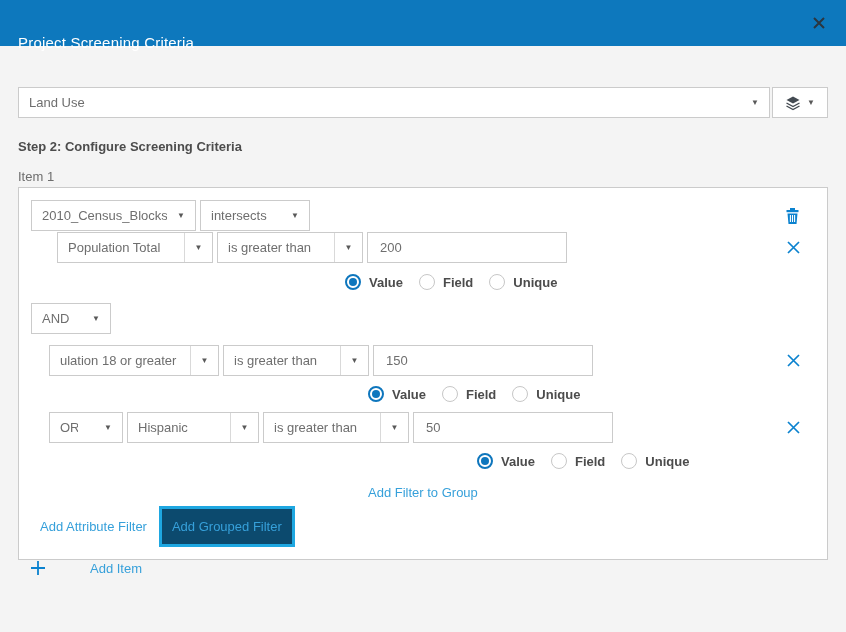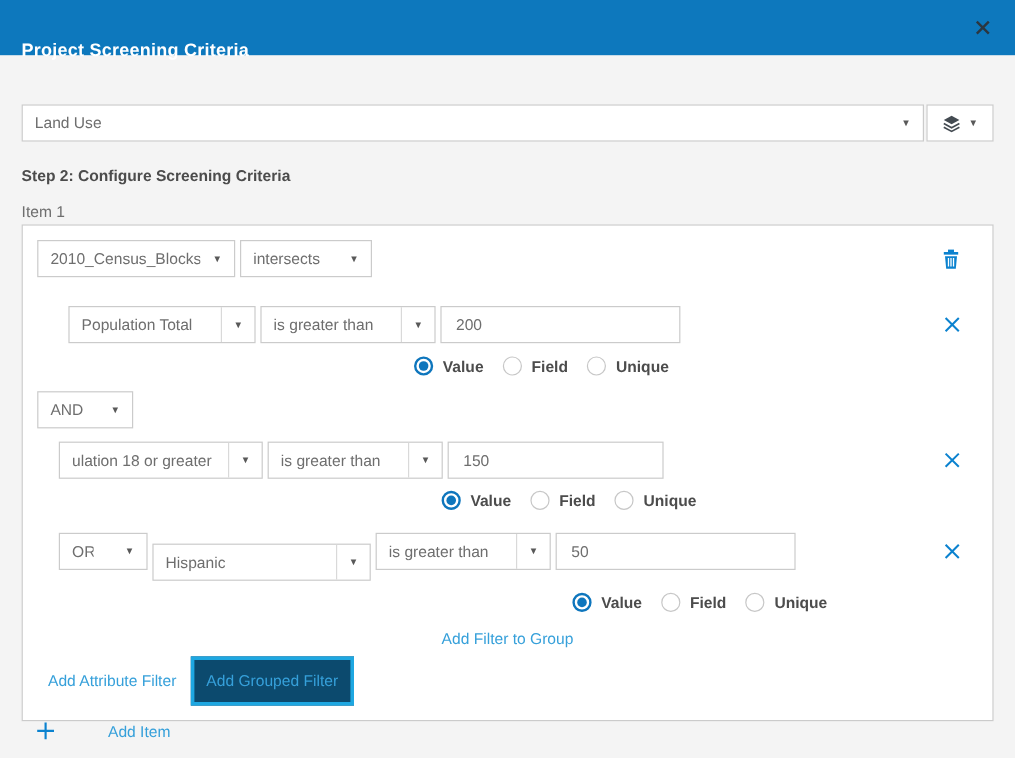--- a/index.html
+++ b/index.html
@@ -10,21 +10,21 @@
     color:#4c4c4c;
     width:846px; height:632px;
     overflow:hidden;
   }
   
   .header {
     height:46px; background:#0d78bd;
     display:flex; align-items:center; justify-content:space-between;
     padding:0 16px 0 18px;
   }
-  .header-title { color:#ffffff; font-size:15px; font-weight:700; letter-spacing:.2px;margin-top:38px; }
+  .header-title { color:#ffffff; font-size:15px; font-weight:400; letter-spacing:.2px;margin-top:38px; }
   .close-btn { width:22px; height:22px; display:flex; align-items:center; justify-content:center; cursor:pointer; }
 
   
   .dlg-body { padding:24px 18px 0 18px; }
   .step-label { font-size:13px; font-weight:bold; color:#4c4c4c; }
   .step2-label { margin-top:21px; }
   .item-label { margin-top:15px; font-size:13px; color:#6e6e6e; font-weight:normal; }
 
   
   .select-row { display:flex; margin-top:17px; }
@@ -140,21 +140,21 @@
           <svg width="17" height="18" viewBox="0 0 17 18">
             <rect x="2.5" y="3" width="12" height="2.2" fill="#0b82cf"></rect>
             <rect x="6" y="1" width="5" height="2" fill="#0b82cf"></rect>
             <path d="M3.5 6.5h10l-1 10.5h-8z" fill="#0b82cf"></path>
             <path d="M6.4 8v7M8.5 8v7M10.6 8v7" stroke="#ffffff" stroke-width="1.1"></path>
           </svg>
         </span>
       </span>
     </div>
 
-    <div class="frow" style="margin-top:24px;padding-left:26px;">
+    <div class="frow" style="margin-top:1px;padding-left:26px;">
       <div class="dd sep" style="width:156px;">
         <span class="dd-text">Population Total</span>
         <span class="dd-caret">▼</span>
       </div>
       <div class="dd sep gap" style="width:146px;">
         <span class="dd-text">is greater than</span>
         <span class="dd-caret">▼</span>
       </div>
       <input class="txt-input gap" style="width: 200px;" value="200">
       <span class="row-icon">
@@ -190,21 +190,21 @@
 
     <div class="frow indent" style="margin-top:11px;">
       <div class="dd sep" style="width:170px;">
         <span class="dd-text">ulation 18 or greater</span>
         <span class="dd-caret">▼</span>
       </div>
       <div class="dd sep gap" style="width:146px;">
         <span class="dd-text">is greater than</span>
         <span class="dd-caret">▼</span>
       </div>
-      <input class="txt-input gap" style="width: 180px;" value="150">
+      <input class="txt-input gap" style="width: 220px;" value="150">
       <span class="row-icon">
         <span>
           <svg width="15" height="15" viewBox="0 0 15 15">
               <path d="M2 2l11 11M13 2L2 13" stroke="#0b82cf" stroke-width="1.7" fill="none"></path>
             </svg>
         </span>
       </span>
     </div>
 
     <div class="radio-row" style="margin-top:8px; margin-left:337px;">
@@ -220,21 +220,21 @@
         <span class="radio-circle"></span>
         <span class="radio-label">Unique</span>
       </span>
     </div>
 
     <div class="frow indent" style="margin-top:8px;">
       <div class="dd" style="width:74px;gap:16px;">
         <span class="dd-text">OR</span>
         <span class="dd-caret">▼</span>
       </div>
-      <div class="dd sep gap" style="width:182px;margin-top:18px;">
+      <div class="dd sep gap" style="width:132px;">
         <span class="dd-text">Hispanic</span>
         <span class="dd-caret">▼</span>
       </div>
       <div class="dd sep gap" style="width:146px;">
         <span class="dd-text">is greater than</span>
         <span class="dd-caret">▼</span>
       </div>
       <input class="txt-input gap" style="width: 200px;" value="50">
       <span class="row-icon">
         <span>

